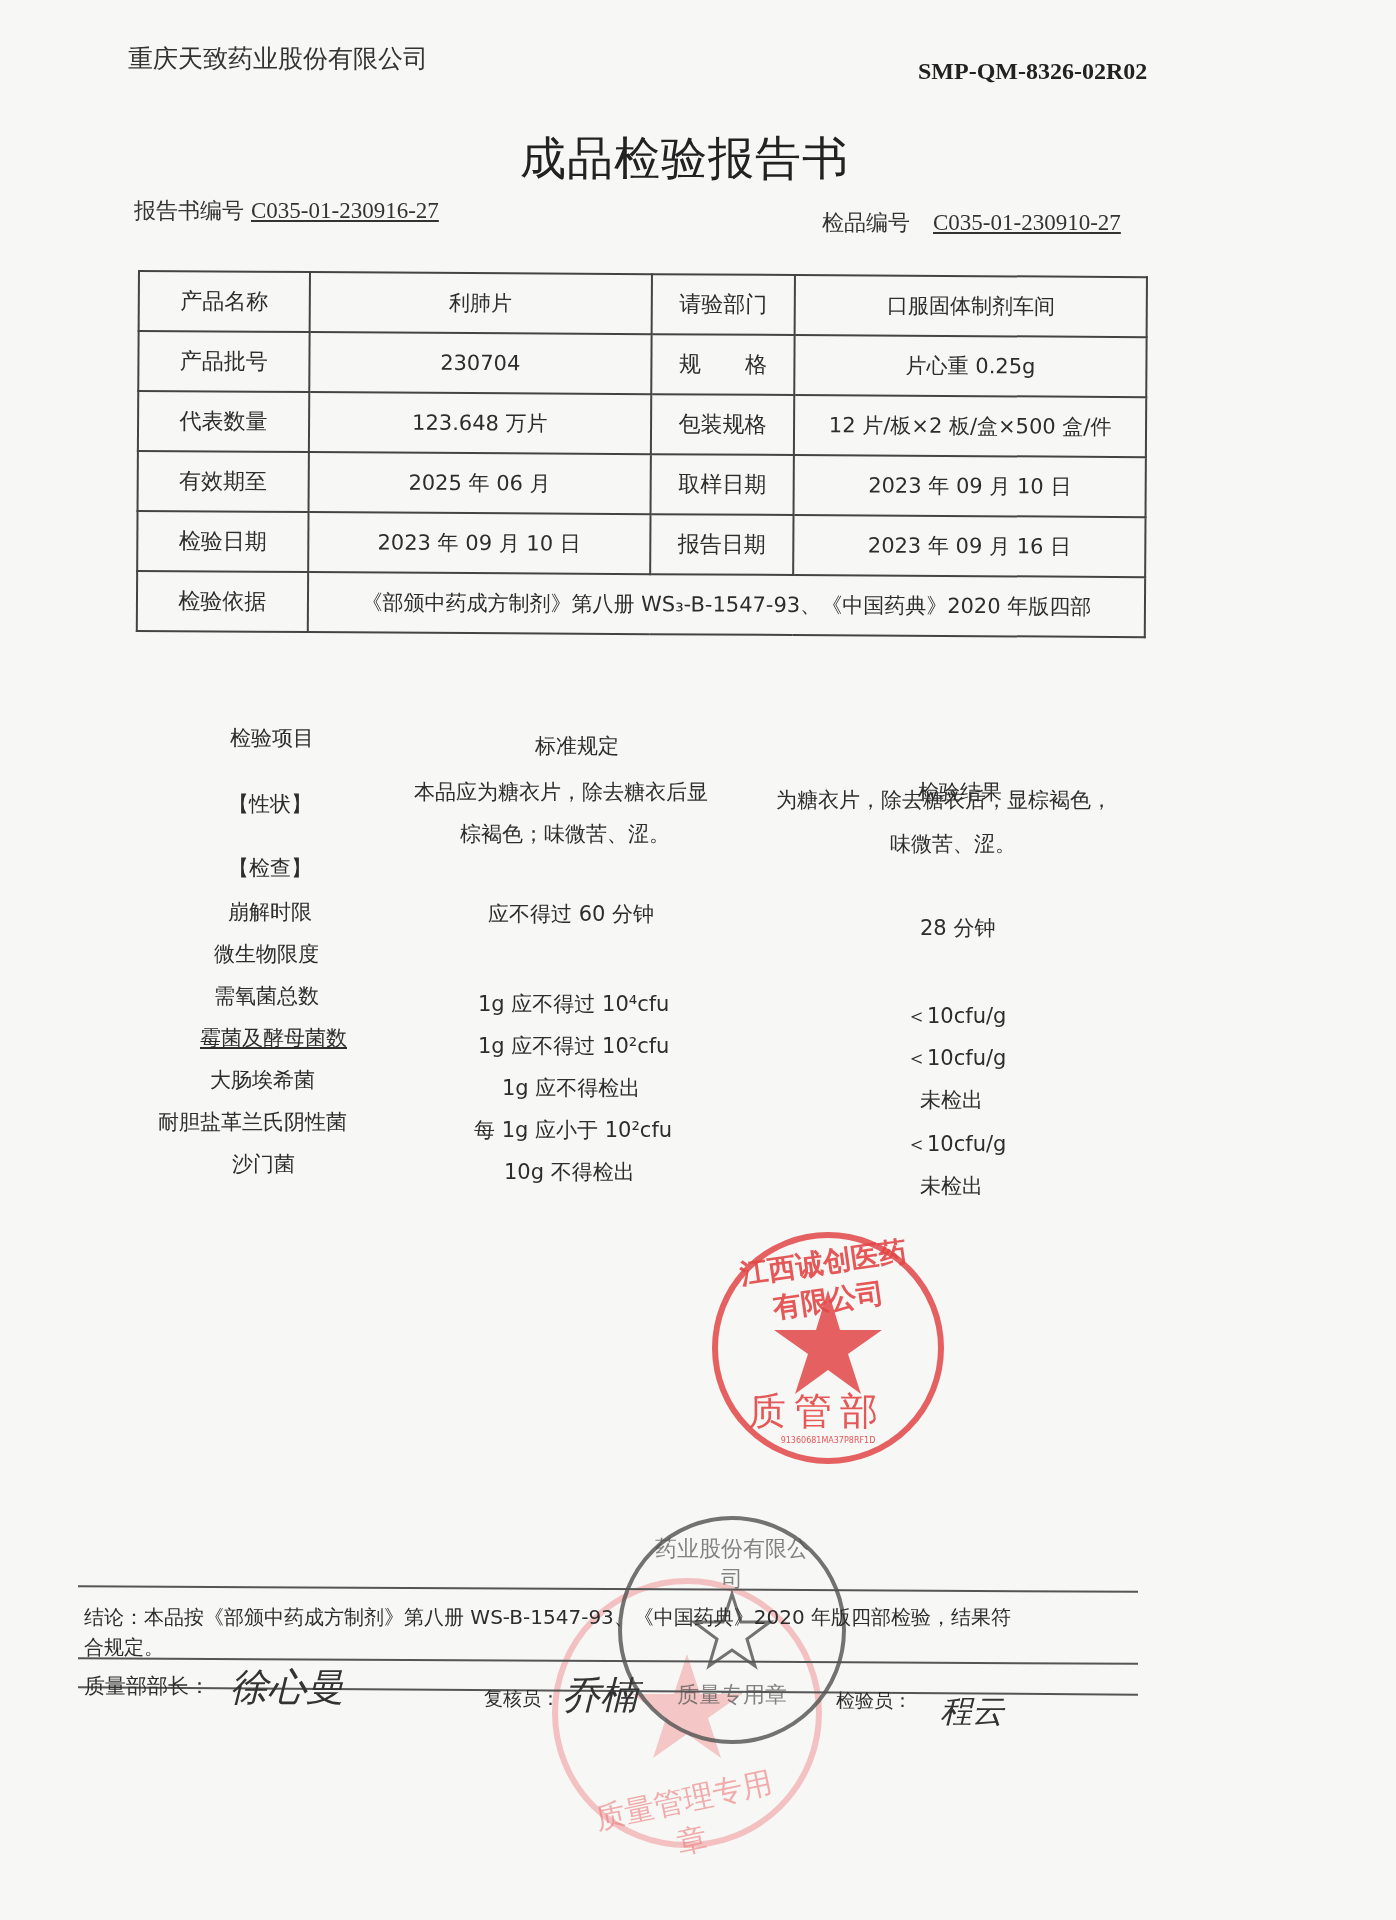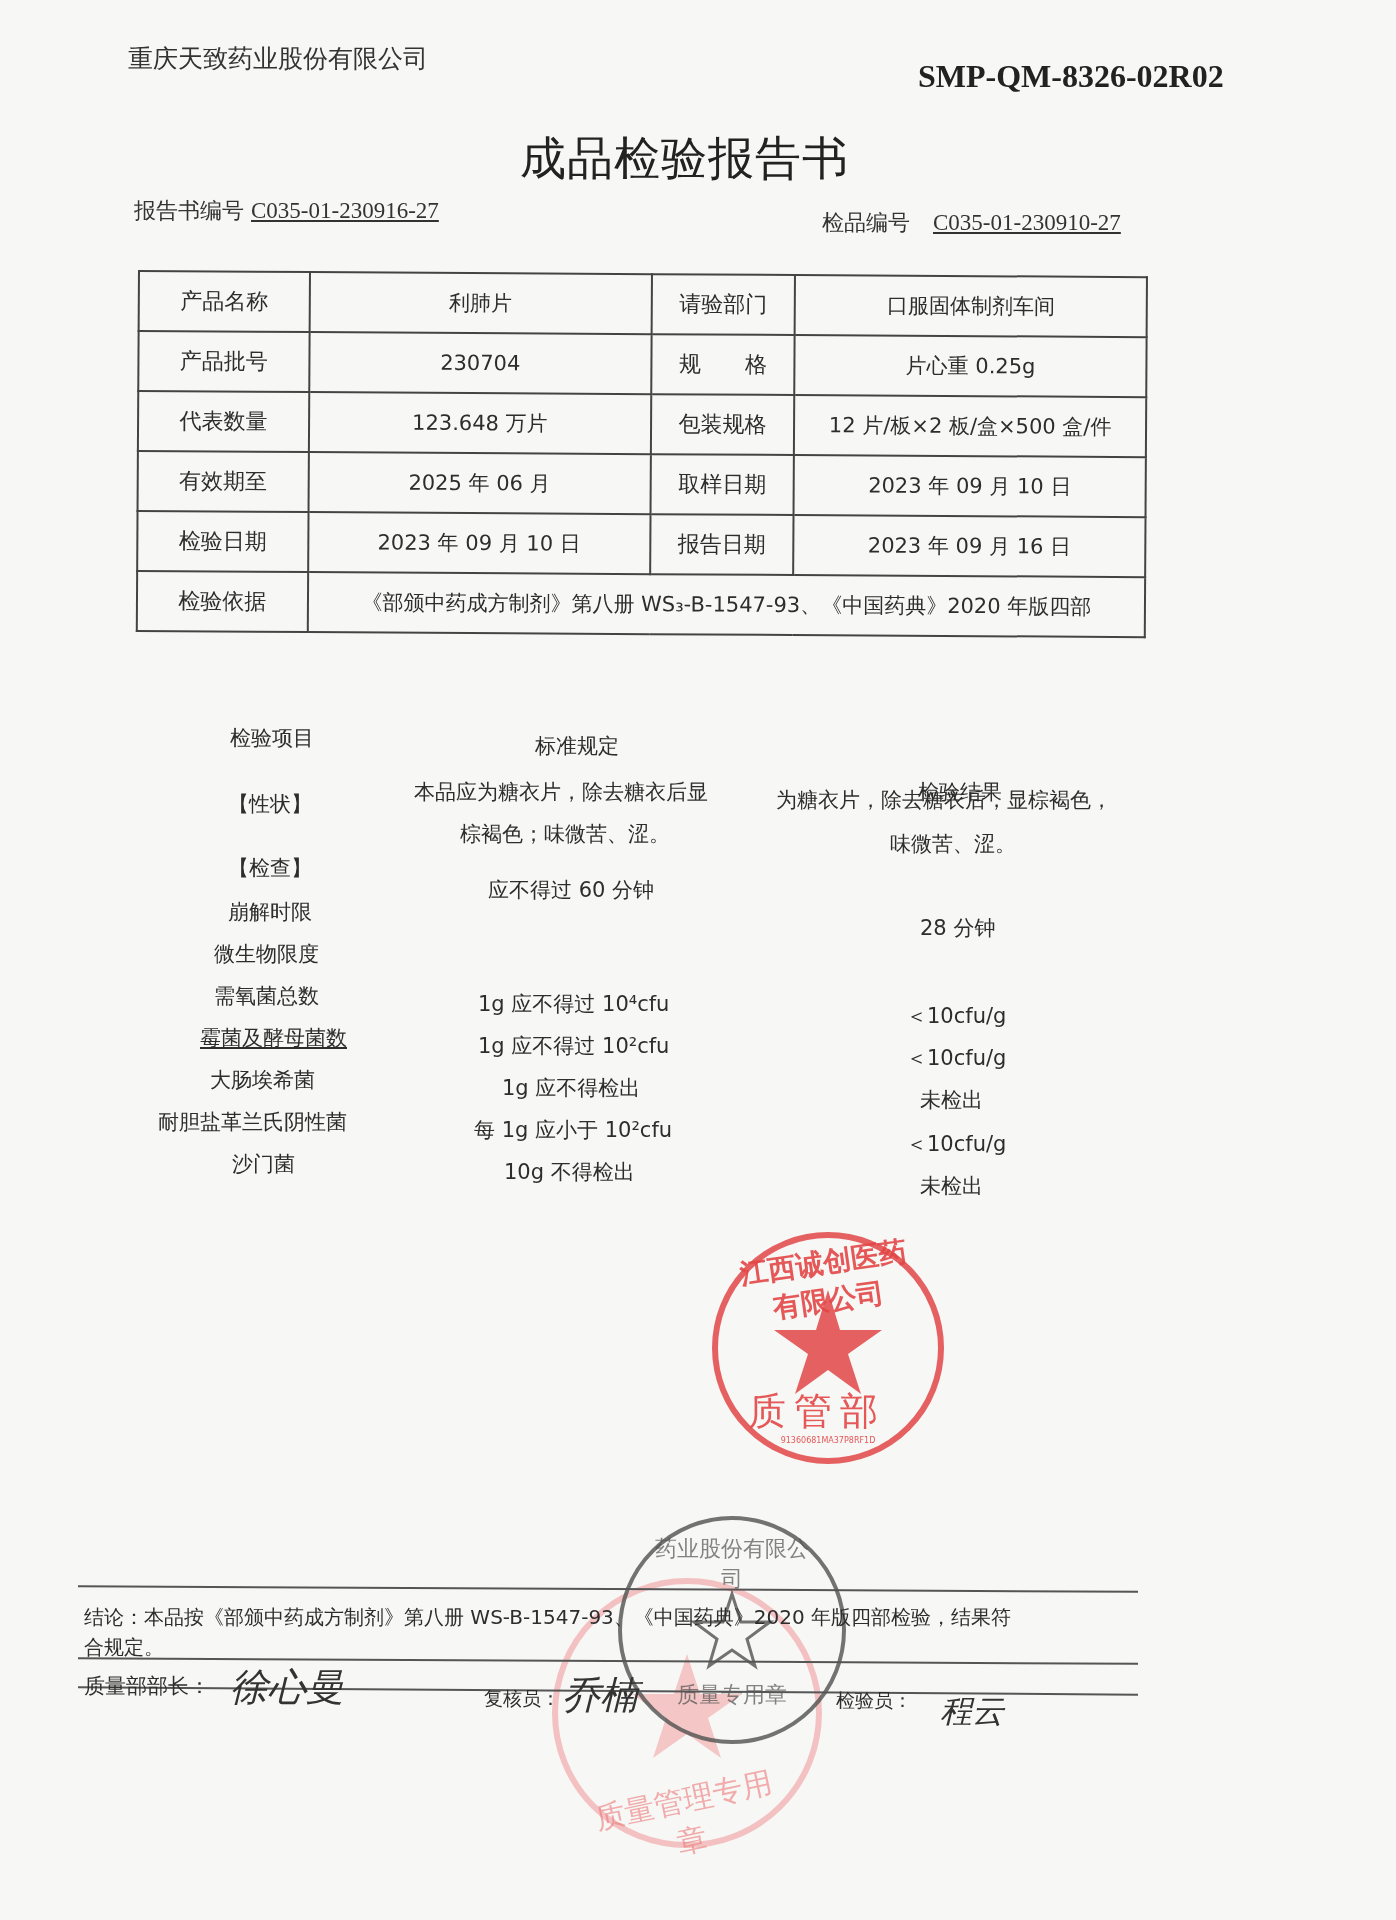--- a/index.html
+++ b/index.html
@@ -4,21 +4,21 @@
   <style>
     html, body { margin: 0; padding: 0; }
     body {
       width: 1396px; height: 1920px; position: relative; overflow: hidden;
       background: #f7f7f6;
       font-family: "DejaVu Serif", "Liberation Serif", serif;
       color: #2b2b2b;
     }
     .abs { position: absolute; white-space: nowrap; }
     .company { left: 128px; top: 42px; font-size: 25px; font-family: "DejaVu Sans", sans-serif; color:#333; }
-    .doccode { left: 918px; top: 58px; font-size: 32px; font-weight: bold; font-family: "Liberation Serif", serif; color:#222; }
+    .doccode { left: 918px; top: 58px; font-size: 24px; font-weight: bold; font-family: "Liberation Serif", serif; color:#222; }
     .title { left: 520px; top: 128px; font-size: 46px; font-family: "DejaVu Sans", sans-serif; color:#222; letter-spacing: 1px; }
     .reportno { left: 134px; top: 196px; font-size: 22px; font-family: "DejaVu Sans", sans-serif; color:#333; }
     .reportno .val, .sampleno .val { text-decoration: underline; font-family: "Liberation Serif", serif; font-size: 23px; }
     .sampleno { left: 822px; top: 208px; font-size: 22px; font-family: "DejaVu Sans", sans-serif; color:#333; }
     .sampleno .val { padding-left: 16px; }
 
     table.info {
       position: absolute; left: 138px; top: 270px; width: 1010px;
       border-collapse: collapse; transform: rotate(0.35deg); transform-origin: left top;
     }
@@ -113,21 +113,21 @@
 
   <div class="abs" style="left:228px;top:790px;">【性状】</div>
   <div class="abs" style="left:414px;top:778px;">本品应为糖衣片，除去糖衣后显</div>
   <div class="abs" style="left:460px;top:820px;">棕褐色；味微苦、涩。</div>
   <div class="abs" style="left:776px;top:786px;">为糖衣片，除去糖衣后，显棕褐色，</div>
   <div class="abs" style="left:890px;top:830px;">味微苦、涩。</div>
 
   <div class="abs" style="left:228px;top:854px;">【检查】</div>
 
   <div class="abs" style="left:228px;top:898px;">崩解时限</div>
-  <div class="abs" style="left:488px;top:876px;text-align:center;">应不得过 60 分钟</div>
+  <div class="abs" style="left:488px;top:900px;text-align:center;">应不得过 60 分钟</div>
   <div class="abs" style="left:920px;top:914px;">28 分钟</div>
 
   <div class="abs" style="left:214px;top:940px;">微生物限度</div>
 
   <div class="abs" style="left:214px;top:982px;">需氧菌总数</div>
   <div class="abs" style="left:478px;top:990px;">1g 应不得过 10⁴cfu</div>
   <div class="abs" style="left:906px;top:1002px;">＜10cfu/g</div>
 
   <div class="abs" style="left:200px;top:1024px;text-decoration:underline;">霉菌及酵母菌数</div>
   <div class="abs" style="left:478px;top:1032px;">1g 应不得过 10²cfu</div>

